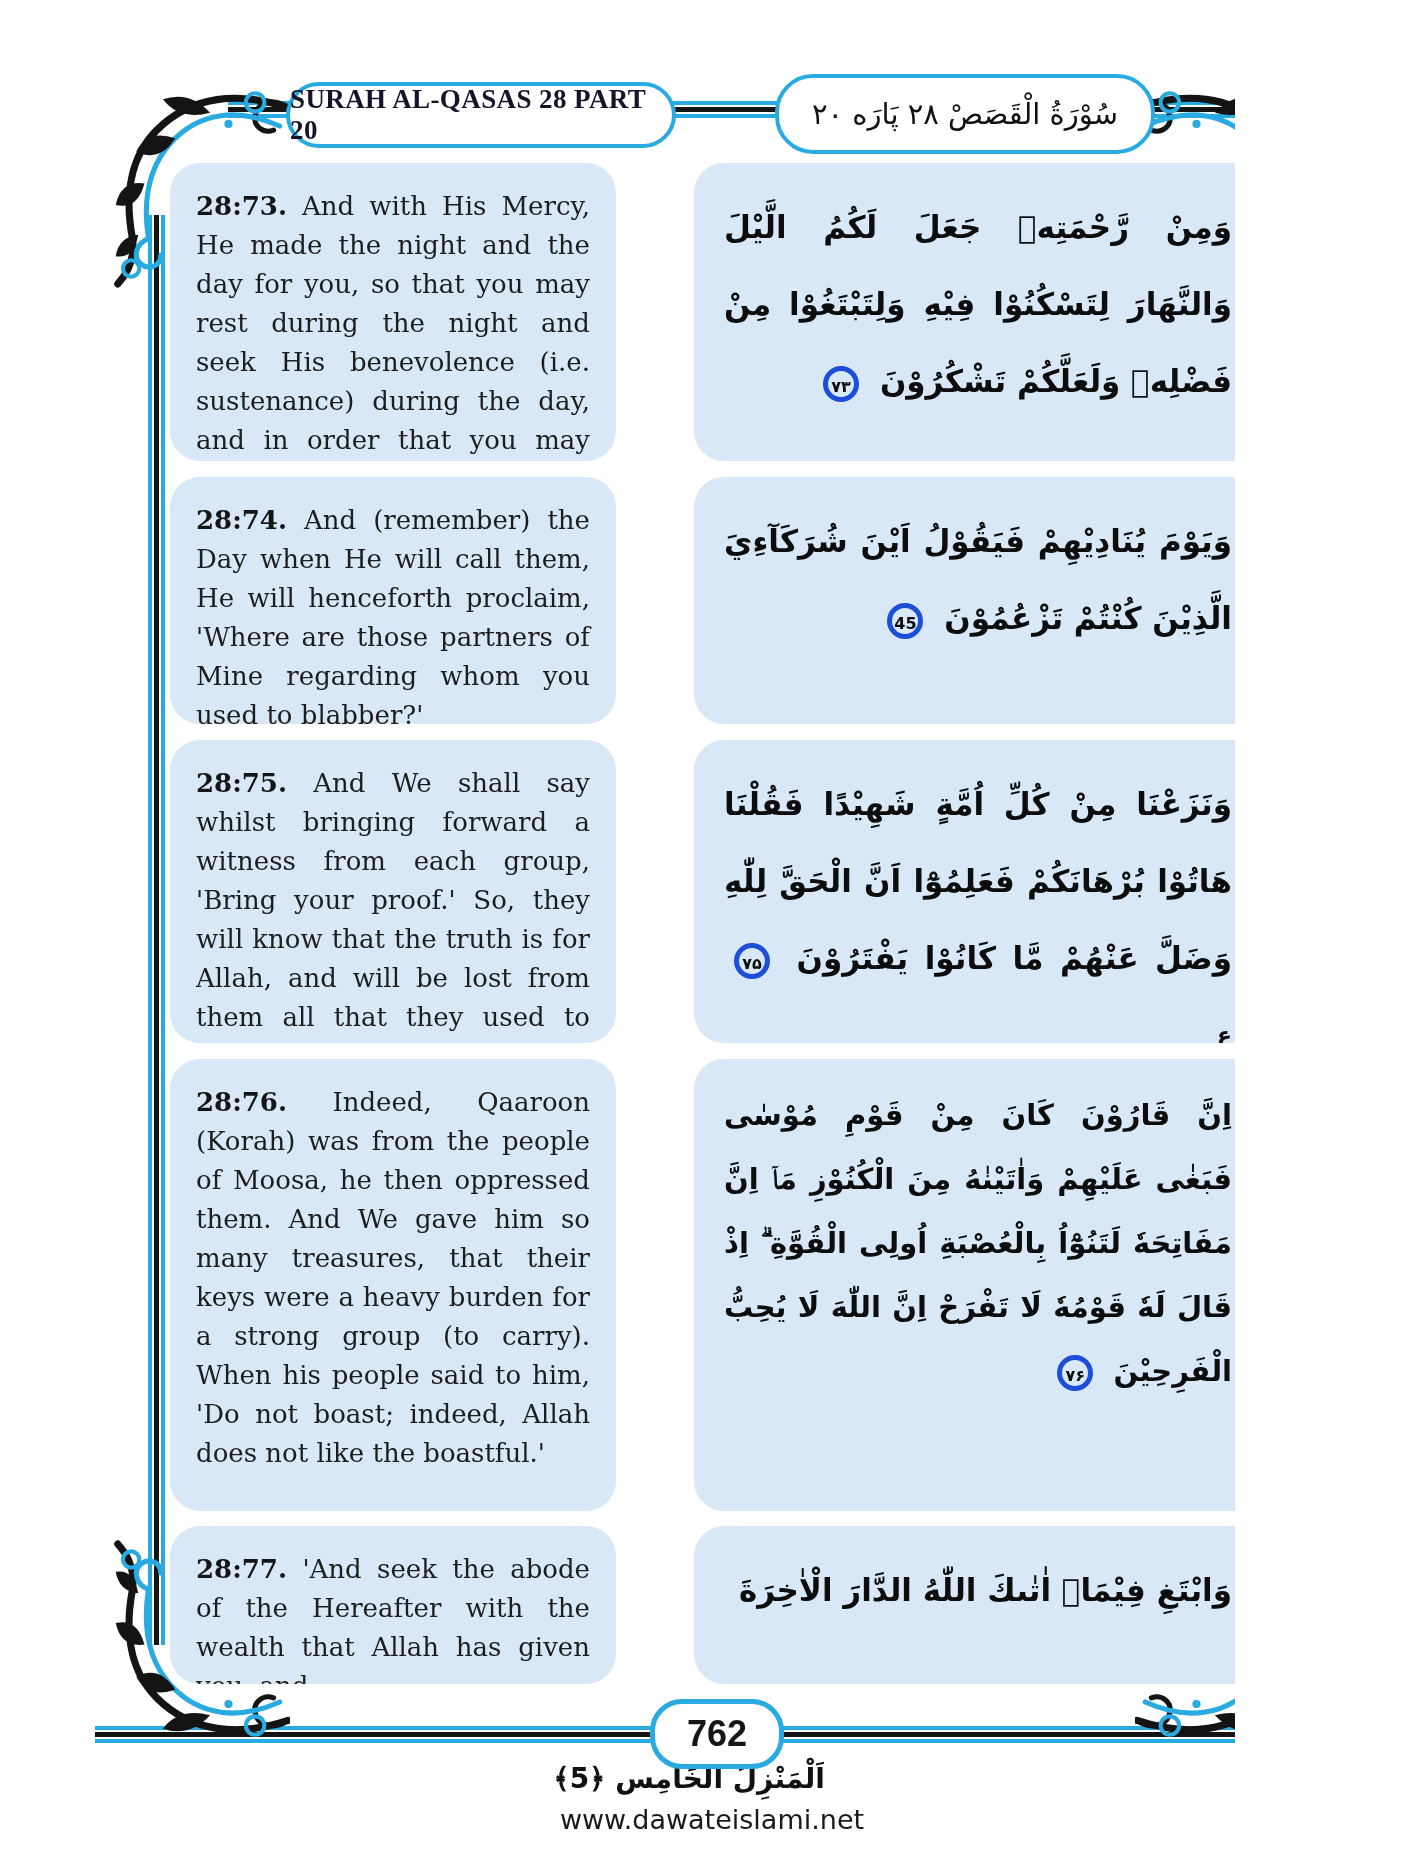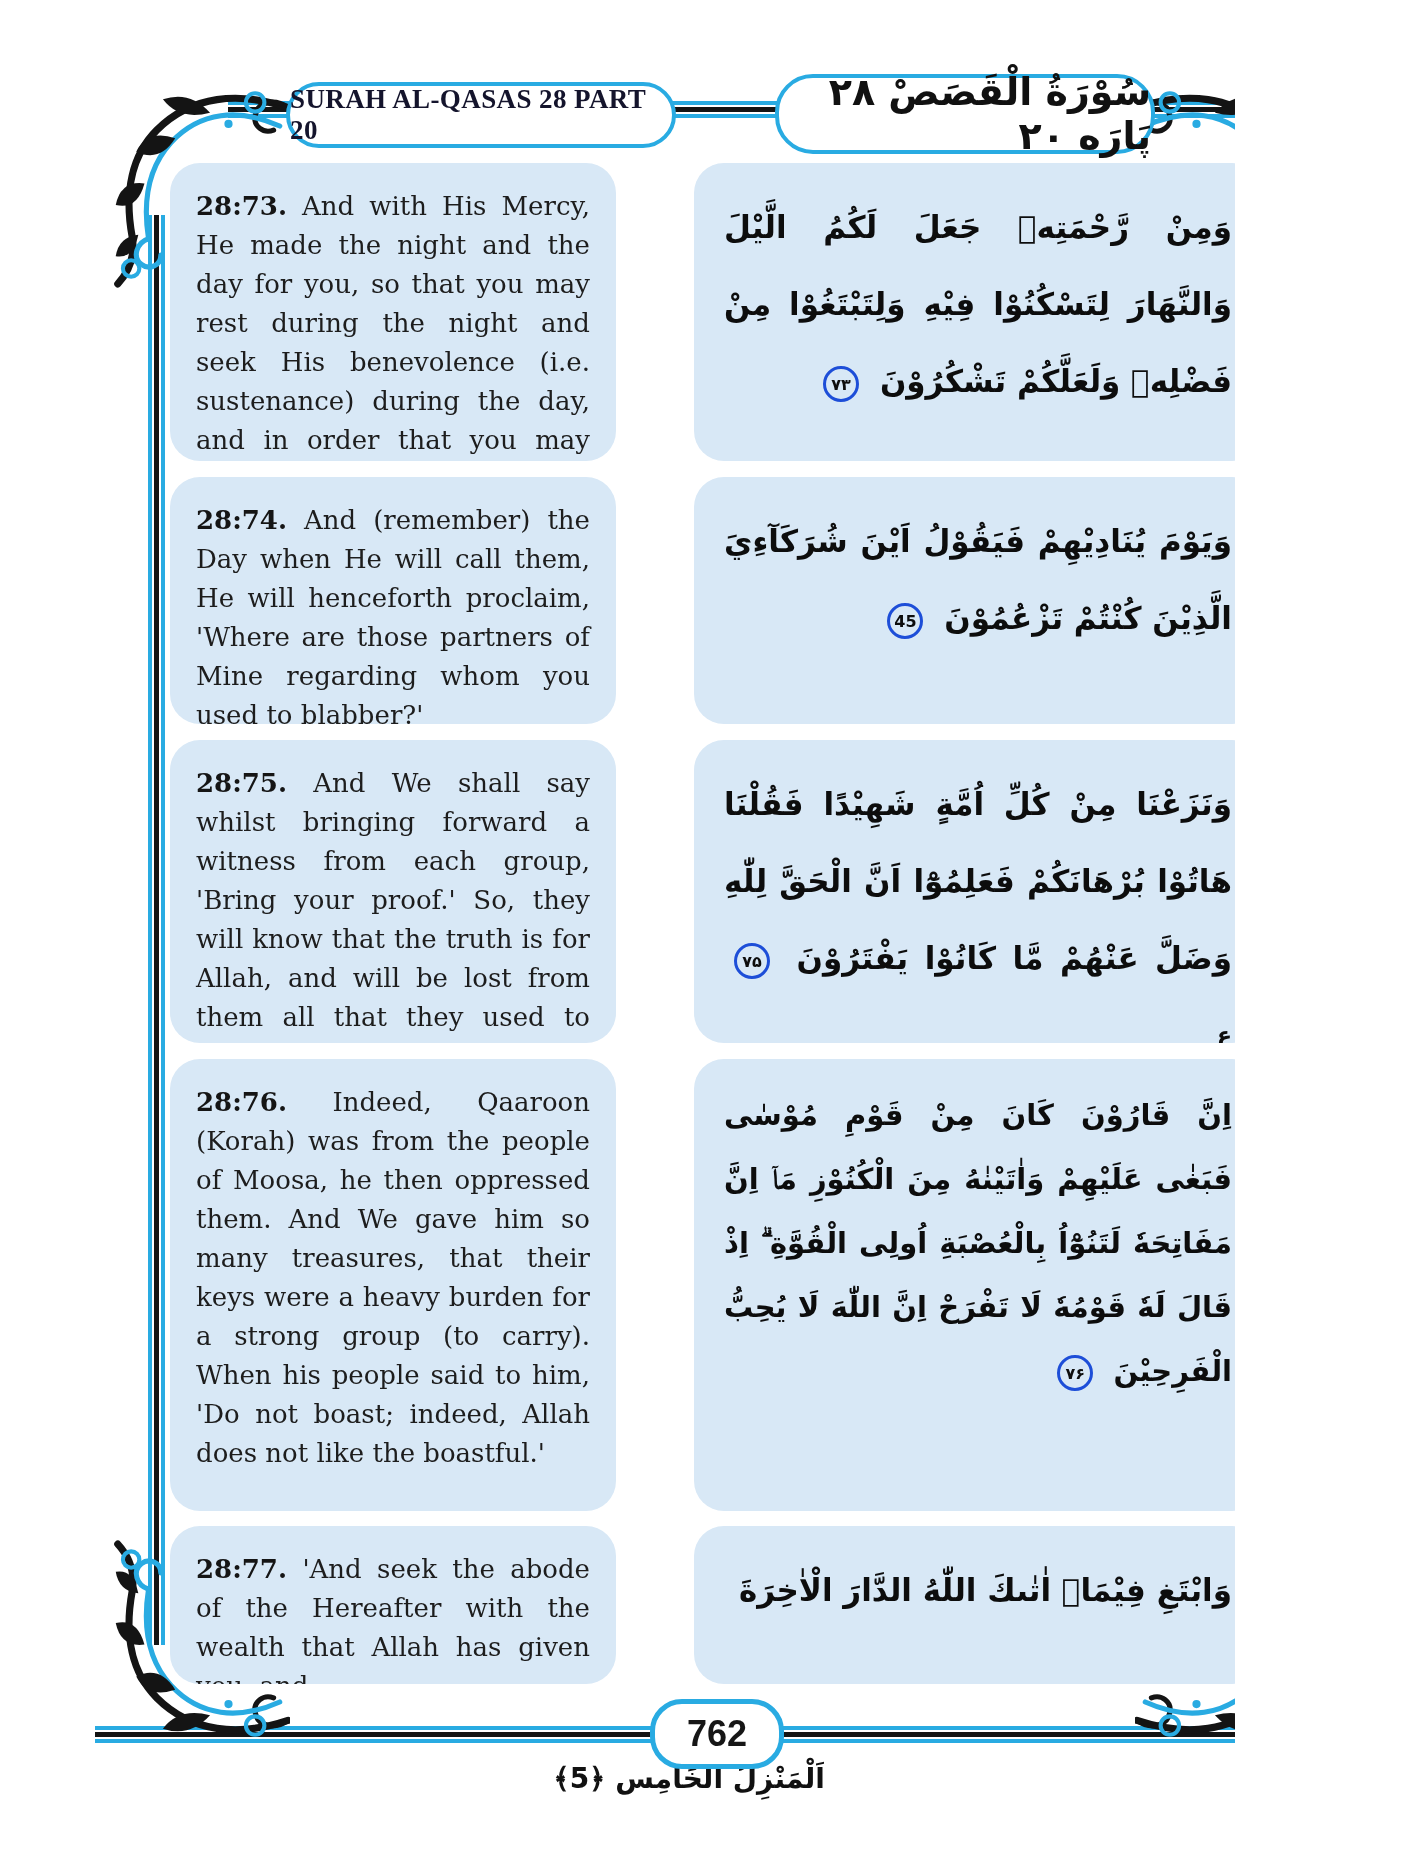--- a/index.html
+++ b/index.html
@@ -21,37 +21,37 @@
   #corner-tr{transform:scaleX(-1);}
   #corner-bl{transform:scaleY(-1);}
   #corner-br{transform:scale(-1,-1);}
 
   
   .pill{position:absolute;z-index:3;background:#ffffff;border:4px solid #29abe2;border-radius:34px;
         display:flex;align-items:center;justify-content:center;box-shadow:inset 0 0 0 2px #ffffff;}
   #title-pill-en{left:286px;top:82px;width:382px;height:58px;}
   #title-pill-en span{font-family:"Liberation Serif", serif;font-weight:bold;font-size:27px;color:#14142c;letter-spacing:.4px;}
   #title-pill-ar{left:775px;top:74px;width:372px;height:72px;border-radius:38px;}
-  #title-pill-ar span{font-family:"DejaVu Sans", sans-serif;font-weight:bold;font-size:38px;color:#111;direction:rtl;}
+  #title-pill-ar span{font-family:"DejaVu Sans", sans-serif;font-weight:normal;font-size:29px;color:#111;direction:rtl;}
 
   
   .vblock{position:absolute;background:#d8e8f6;border-radius:30px;overflow:hidden;box-sizing:border-box;}
   .en{left:170px;width:446px;padding:24px 26px;font-size:26px;line-height:39px;color:#1d1d1d;
       text-align:justify;}
   .en b{color:#151515;}
   .ar{left:694px;width:568px;direction:rtl;text-align:justify;font-family:"DejaVu Sans", sans-serif;
       font-weight:bold;color:#0d0d0d;padding:26px 30px;box-sizing:border-box;}
   .ar-lg{font-size:31px;line-height:77px;}
   .ar-md{font-size:29px;line-height:64px;padding-top:24px;}
   .row1{top:163px;height:298px;}
   .row2{top:477px;height:247px;}
   .row3{top:740px;height:303px;}
   .row4{top:1059px;height:452px;}
   .row5{top:1526px;height:158px;}
-  .ayah-badge{display:inline-block;width:36px;height:36px;border:3px solid #1d4ed8;border-radius:50%;
+  .ayah-badge{display:inline-block;width:36px;height:36px;border:5px solid #1d4ed8;border-radius:50%;
       font-size:16px;line-height:32px;text-align:center;vertical-align:middle;margin:0 10px;
       font-weight:bold;background:#d8e8f6;box-sizing:border-box;}
   .ruku-end{font-size:22px;vertical-align:super;margin-left:4px;}
 
   
   #ruku-margin{position:absolute;left:1300px;top:896px;width:48px;text-align:center;z-index:2;
       font-family:"DejaVu Sans", sans-serif;color:#111;transform:rotate(-18deg);}
   #ruku-margin .big{font-size:40px;font-weight:bold;line-height:40px;display:block;}
   #ruku-margin .small{font-size:18px;font-weight:bold;line-height:22px;display:block;}
 
@@ -164,14 +164,15 @@
   <div id="ruku-margin">
     <span class="big">ع</span>
     <span class="small">۱۵</span>
     <span class="small">۱۰</span>
   </div>
 
   <div id="page-pill" class="pill">
     <span>762</span>
   </div>
   <div id="manzil-line">اَلْمَنْزِلُ الْخَامِس ﴿5﴾</div>
+  <div id="website-line">www.dawateislami.net</div>
 
 </div>
 
 </body></html>

